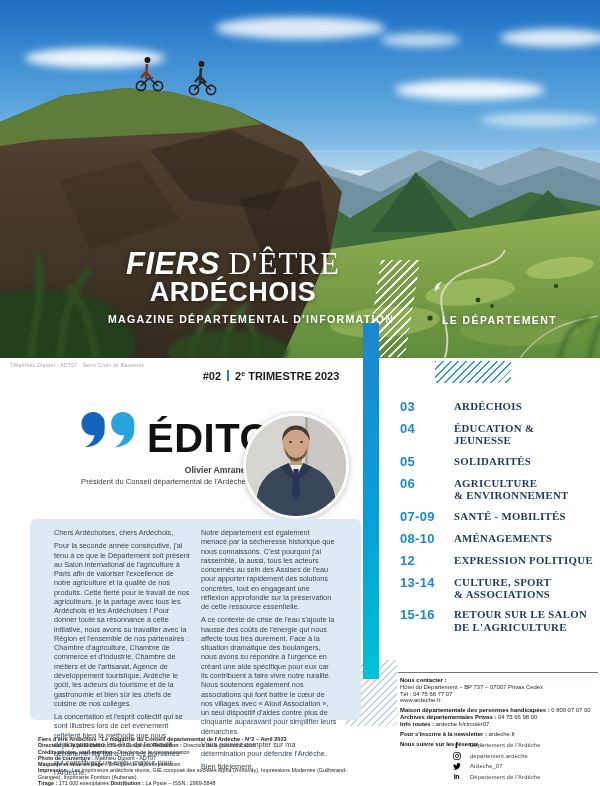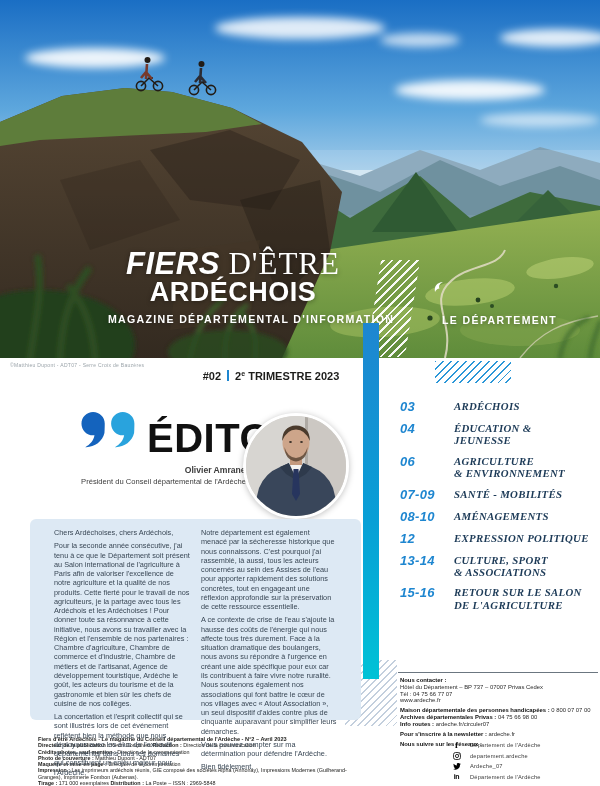--- a/index.html
+++ b/index.html
@@ -56,21 +56,21 @@
   .portrait{position:absolute;left:243px;top:9px;width:100px;height:100px;border-radius:50%;
             border:3px solid #fff;box-shadow:0 1px 6px rgba(0,0,0,.25);overflow:hidden;background:#d6d4d0;}
 
   
   .edito-panel{position:absolute;left:30px;top:519px;width:331px;height:201px;background:#dde9f4;
                border-radius:6px;box-sizing:border-box;padding:9px 24px;display:flex;gap:11px;z-index:2;}
   .edito-col{width:50%;font-size:7.3px;line-height:1.27;color:#394755;}
   .edito-col p{margin:0 0 4px 0;}
 
   
-  .toc{position:absolute;left:400px;top:399px;width:196px;font-style:italic;}
+  .toc{position:absolute;left:400px;top:399px;width:196px;}
   .toc-row{display:flex;margin-bottom:7px;align-items:flex-start;cursor:pointer;}
   .toc-pages{width:54px;flex:none;font-size:13px;font-weight:800;color:#1e86d0;letter-spacing:.3px;}
   .toc-label{font-family:"Liberation Serif",serif;font-size:10.8px;font-weight:700;color:#1c3a57;
              letter-spacing:.3px;line-height:1.15;white-space:pre-line;padding-top:1px;}
 
   
   .rule-dark{position:absolute;left:398px;top:672px;width:200px;border-top:.8px solid #6b7680;}
 
   .credits{position:absolute;left:38px;top:736px;width:330px;font-size:5.4px;line-height:6.3px;color:#1d1d1b;}
   .credits b{font-weight:700;}
@@ -271,20 +271,24 @@
 
   <div class="toc">
     <div class="toc-row">
       <span class="toc-pages">03</span>
       <span class="toc-label">ARDÉCHOIS</span>
       </div>
     <div class="toc-row">
       <span class="toc-pages">04</span>
       <span class="toc-label">ÉDUCATION &amp;
 JEUNESSE</span>
+      </div>
+    <div class="toc-row">
+      <span class="toc-pages">05</span>
+      <span class="toc-label">SOLIDARITÉS</span>
       </div>
     <div class="toc-row">
       <span class="toc-pages">06</span>
       <span class="toc-label">AGRICULTURE
 &amp; ENVIRONNEMENT</span>
       </div>
     <div class="toc-row">
       <span class="toc-pages">07-09</span>
       <span class="toc-label">SANTÉ - MOBILITÉS</span>
       </div>

